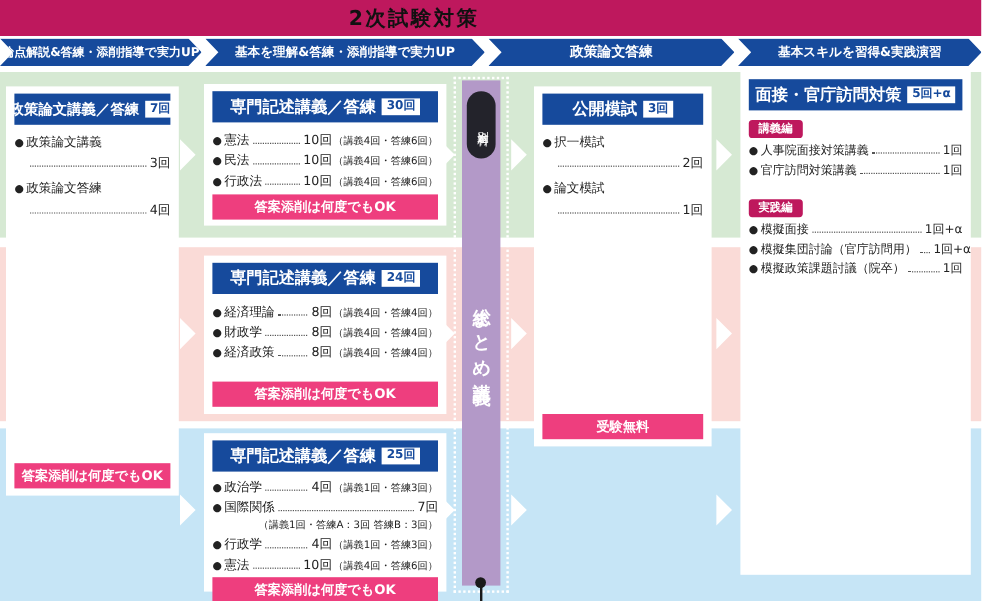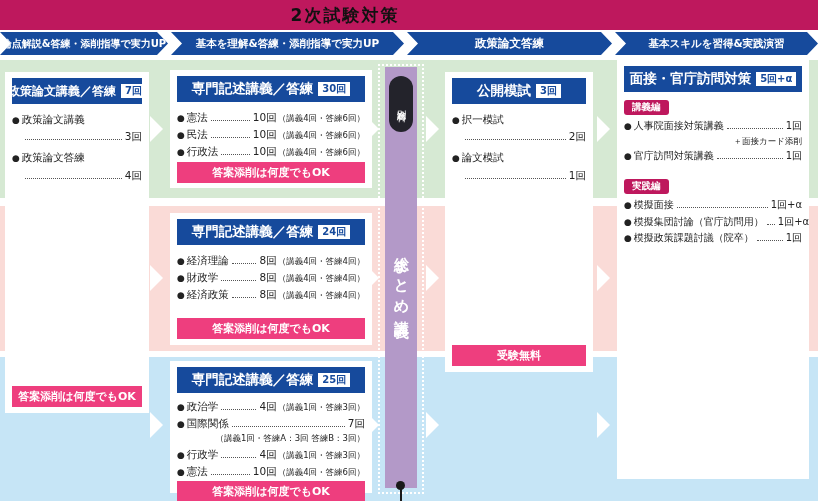--- a/index.html
+++ b/index.html
@@ -277,21 +277,20 @@
       <span class="bbadge">5回+α</span>
     </div>
     <div class="sec">講義編</div>
     <div class="items">
       <div class="item1">
           <span class="blt"></span>
           <span>人事院面接対策講義</span>
           <span class="leader"></span>
           <span class="cnt">1回</span>
         </div>
-      <div class="sub-line">＋面接カード添削</div>
       <div class="item1">
           <span class="blt"></span>
           <span>官庁訪問対策講義</span>
           <span class="leader"></span>
           <span class="cnt">1回</span>
         </div>
     </div>
     <div class="sec" style="margin-top:14px;">実践編</div>
     <div class="items">
       <div class="item1">

